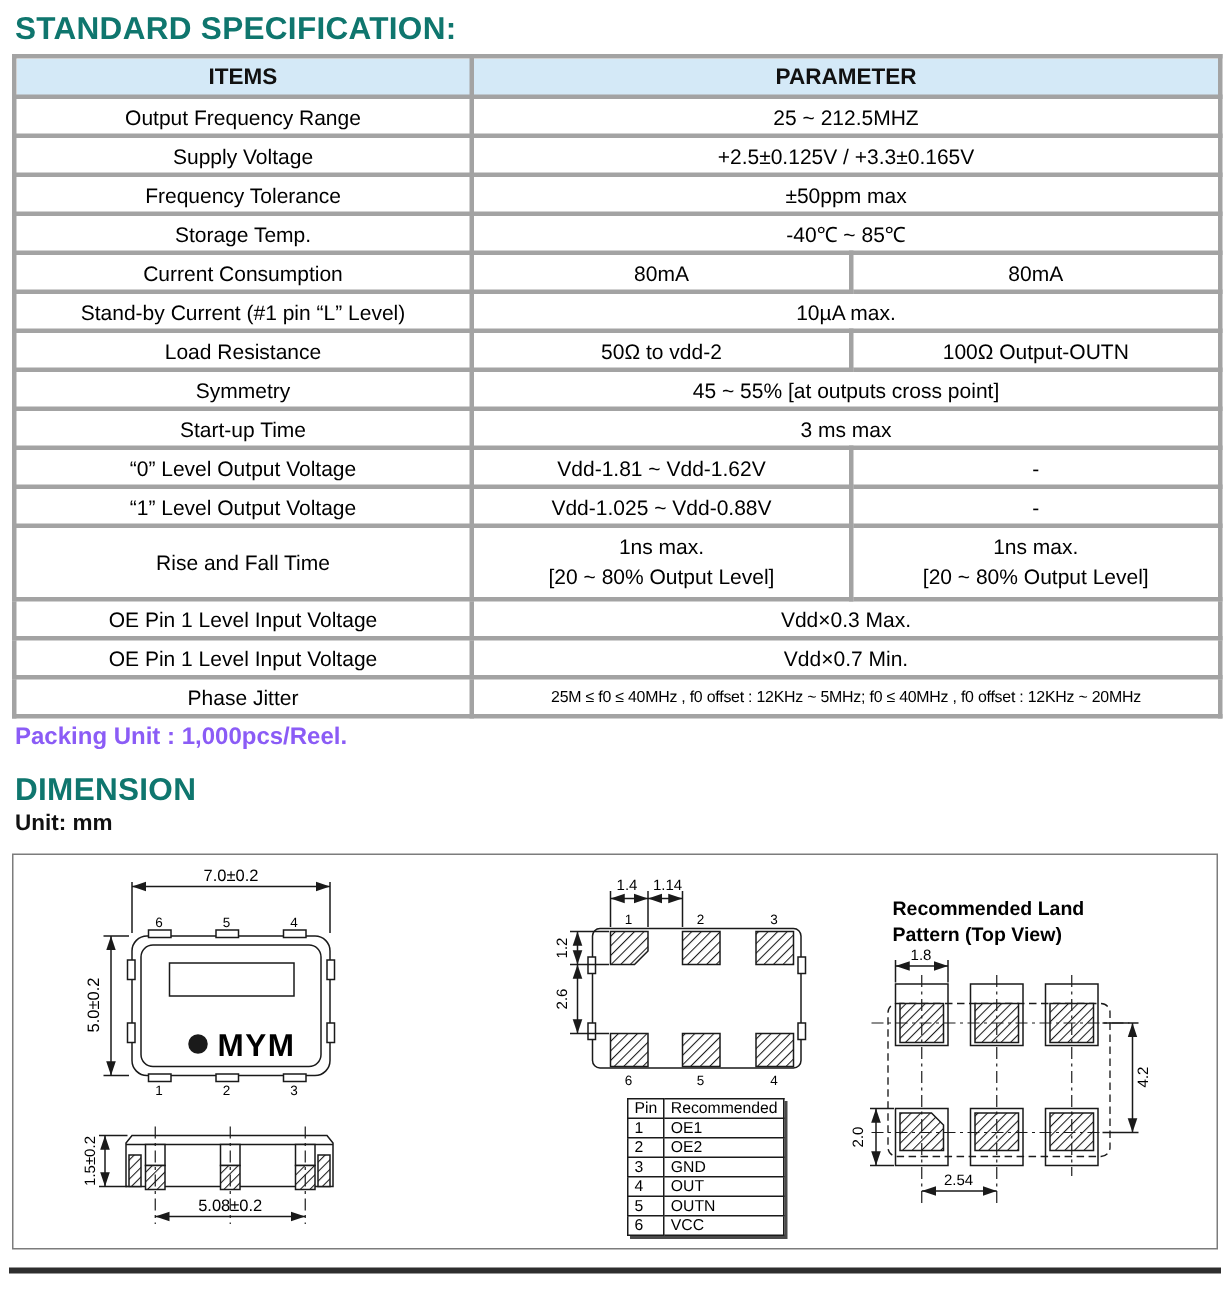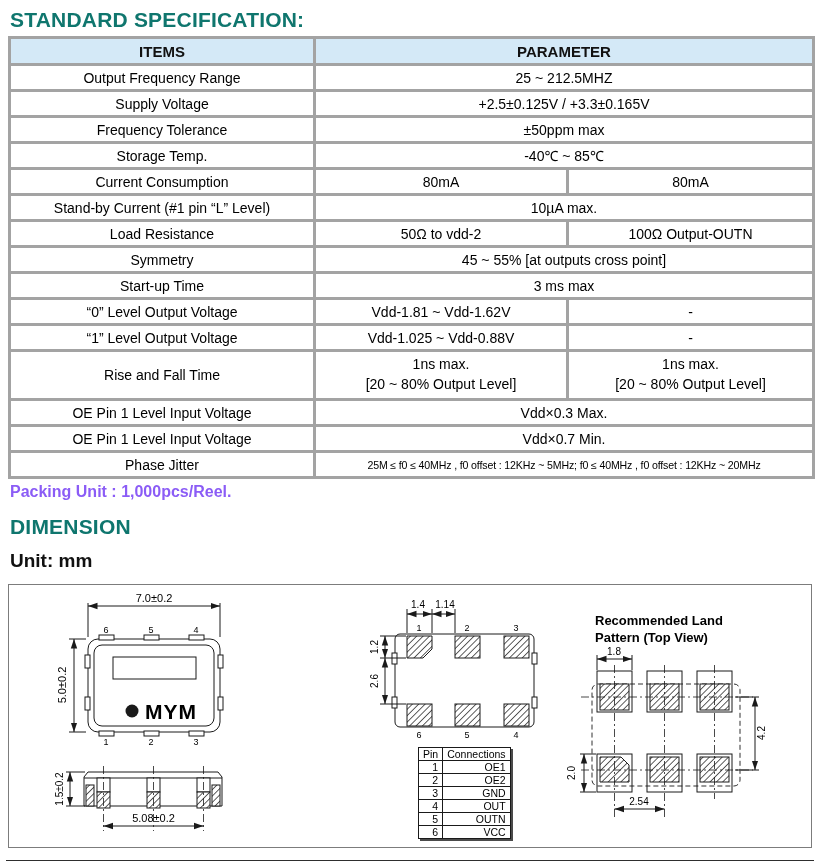--- a/index.html
+++ b/index.html
@@ -2,21 +2,21 @@
 <html><head>
 <meta charset="utf-8">
 <style>
   html,body{margin:0;padding:0;}
   body{
     width:820px;height:861px;background:#fff;color:#000;
     font-family:"Liberation Sans",sans-serif;position:relative;overflow:hidden;
   }
   .heading{color:#0f766e;font-weight:bold;font-size:21px;margin:8px 14px 4px 10px;letter-spacing:.2px;}
   .dim-head{margin-top:14px;margin-bottom:0;}
-  .unit{font-size:19px;font-weight:bold;margin:11px 0 4px 10px;color:#111;}
+  .unit{font-size:15px;font-weight:bold;margin:1px 0 4px 10px;color:#111;}
   .packing{font-size:16px;font-weight:bold;margin:4px 0 0 10px;color:#8b5cf6;}
 
   table.spec{border-collapse:collapse;margin:0 8px;width:804px;table-layout:fixed;}
   .spec th,.spec td{
     border:3px solid #a3a3a3;text-align:center;vertical-align:middle;
     font-size:14px;padding:0 2px;height:23px;overflow:hidden;white-space:nowrap;
   }
   .spec th{background:#d4e9f7;font-weight:bold;font-size:15px;height:24px;color:#111;}
   .spec td.tall{height:46px;white-space:normal;}
   .spec td.small{font-size:10.6px;letter-spacing:-.15px;}
@@ -35,21 +35,21 @@
   svg text{fill:#000;stroke:none;font-family:"Liberation Sans",sans-serif;}
   svg .t9{font-size:9px;} svg .t10{font-size:10px;} svg .t11{font-size:11px;}
   svg .mid{text-anchor:middle;}
   svg .mark{font-size:21px;font-weight:bold;letter-spacing:1px;}
   svg .lt{font-size:13px;font-weight:bold;}
 
   table.pintable{
     position:absolute;left:409px;top:162px;border-collapse:collapse;background:#fff;
     box-shadow:2px 2px 0 #4a4a4a;
   }
-  .pintable td{border:1px solid #1a1a1a;font-size:10.5px;height:12px;text-align:right;padding:0 4px;white-space:nowrap;}
+  .pintable td{border:1px solid #1a1a1a;font-size:10.5px;height:12px;text-align:left;padding:0 4px;white-space:nowrap;}
 </style>
 </head>
 <body>
 
 <div class="heading">STANDARD SPECIFICATION:</div>
 
 <table class="spec">
   <colgroup>
       <col style="width:305px">
       <col style="width:253px">
@@ -277,21 +277,21 @@
       <text transform="translate(756,148) rotate(-90)" class="t10 mid">4.2</text>
       <text transform="translate(566,188) rotate(-90)" class="t10 mid">2.0</text>
       <text x="630" y="220" class="t10 mid">2.54</text>
     </g>
   </svg>
 
   <table class="pintable">
     <tbody>
         <tr>
       <td>Pin</td>
-      <td>Connections</td>
+      <td>Recommended</td>
     </tr>
     <tr>
       <td>1</td>
       <td>OE1</td>
     </tr>
     <tr>
       <td>2</td>
       <td>OE2</td>
     </tr>
     <tr>

